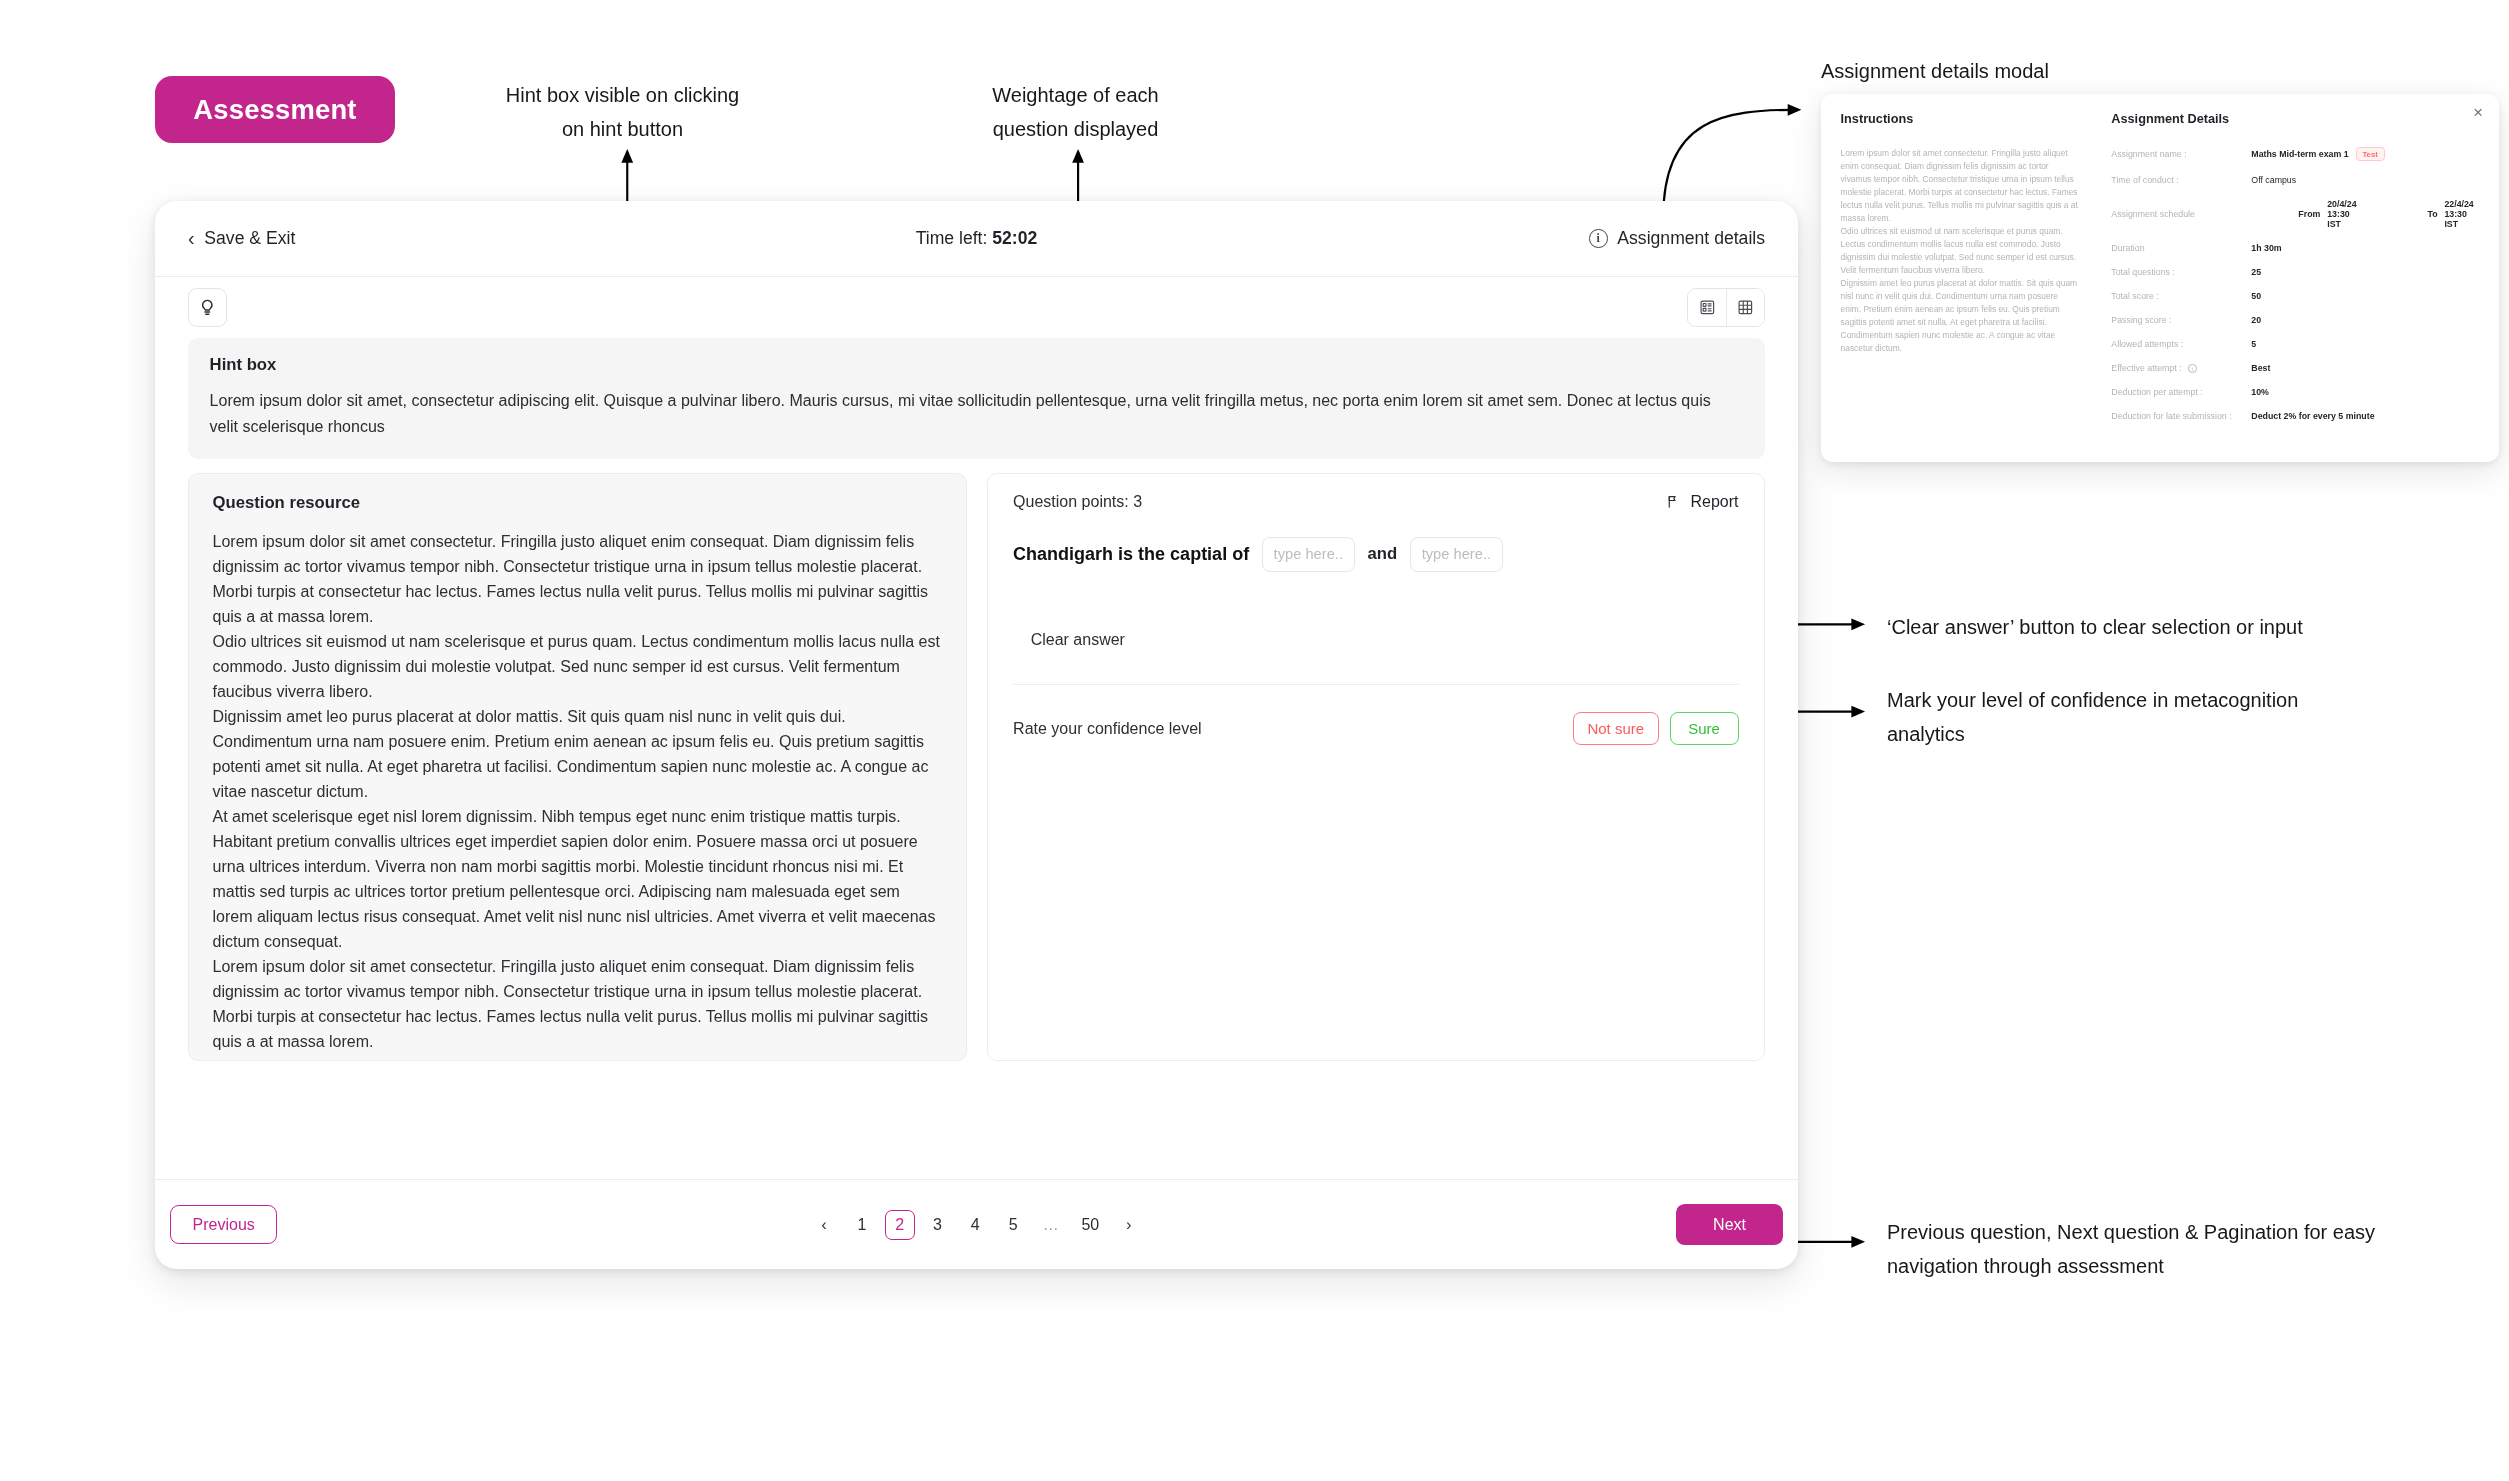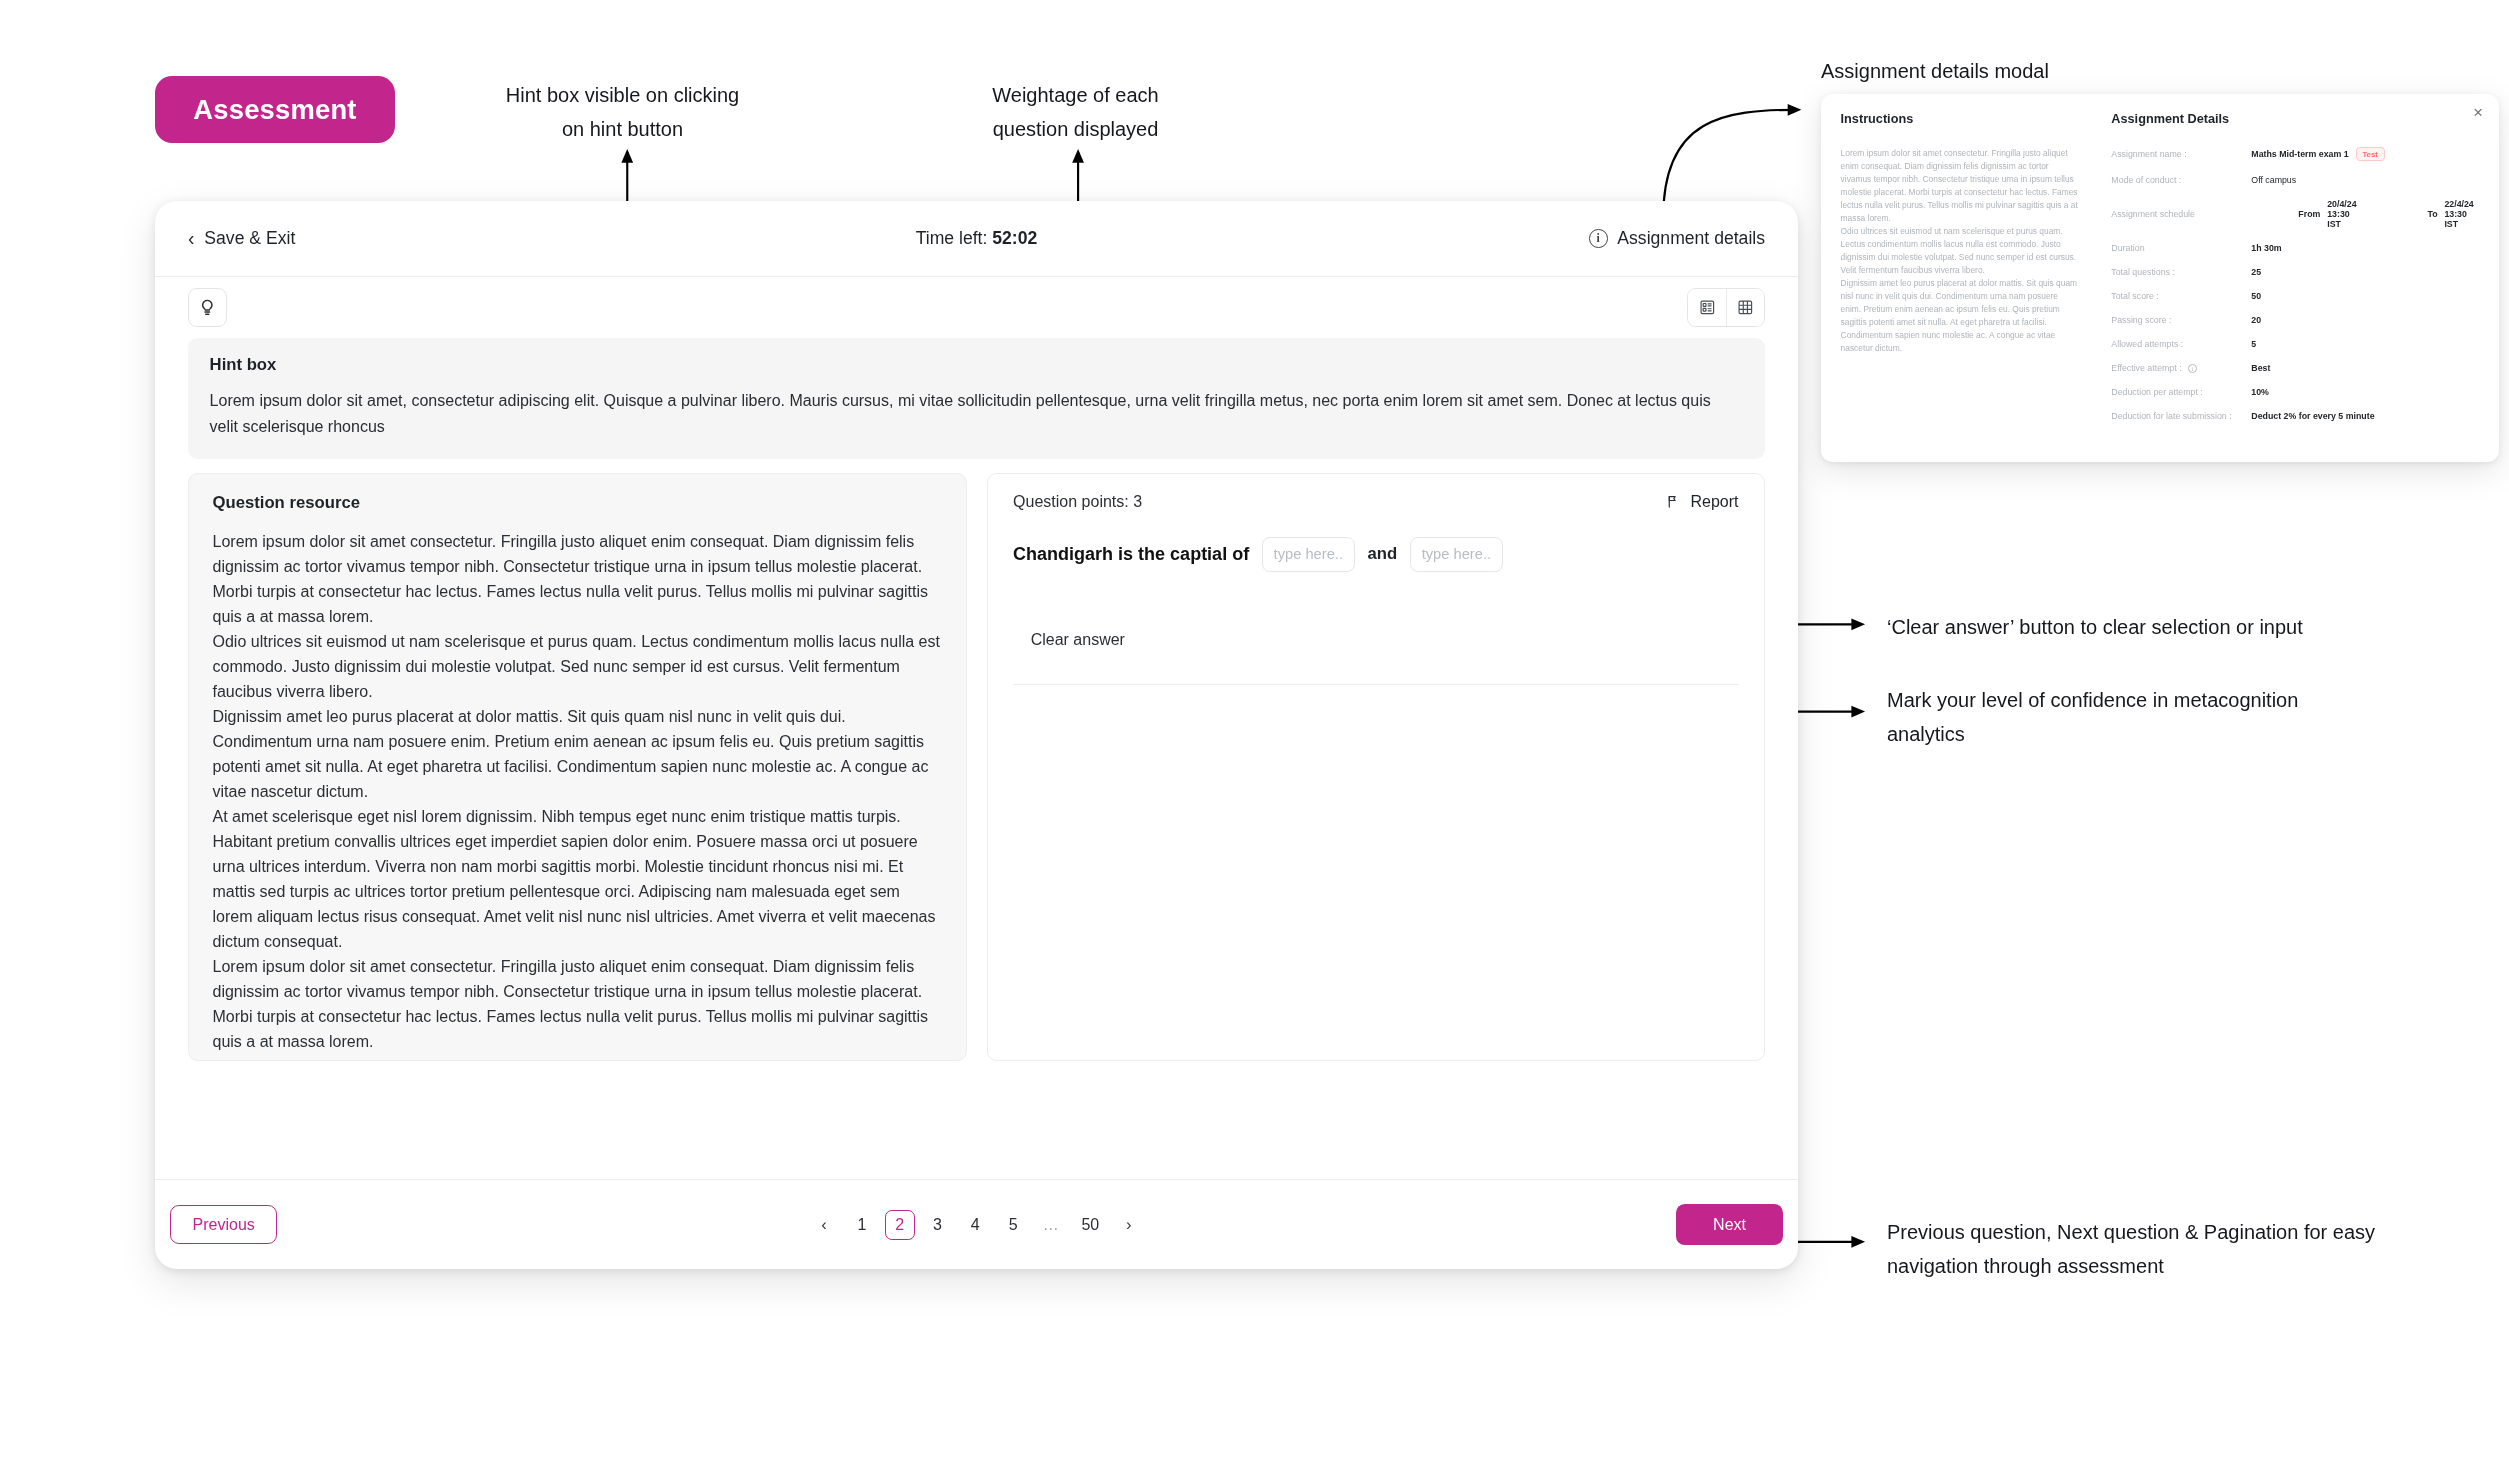--- a/index.html
+++ b/index.html
@@ -368,20 +368,27 @@
         <span class="q-and">and</span>
         <input class="blank-input" type="text" placeholder="type here.." style="">
       </div>
 
       <div class="clear-row">
         <span class="clear-answer">Clear answer</span>
       </div>
 
       <div class="divider"></div>
 
+      <div class="conf-row">
+        <span class="conf-label">Rate your confidence level</span>
+        <span class="conf-btns">
+          <button class="btn-notsure">Not sure</button>
+          <button class="btn-sure">Sure</button>
+        </span>
+      </div>
     </div>
   </div>
 
   <div class="footer">
     <button class="btn-prev">Previous</button>
 
     <div class="pager">
       <span class="pg arrow">‹</span>
       <span class="pg">1</span>
       <span class="pg active">2</span>
@@ -410,21 +417,21 @@
 
     <div class="drow">
       <span class="dkey">Assignment name :</span>
       <span class="dval">
         <span>Maths Mid-term exam 1</span>
         <span class="badge-test">Test</span>
       </span>
     </div>
 
     <div class="drow">
-      <span class="dkey">Mode of conduct :</span>
+      <span class="dkey">Time of conduct :</span>
       <span class="dval normal">Off campus</span>
     </div>
 
     <div class="drow">
       <span class="dkey">Assignment schedule</span>
       <span class="dval sched">
         <b>From</b>
         <span>20/4/24  13:30 IST</span>
         <span class="gapr"></span>
         <b>To</b>

